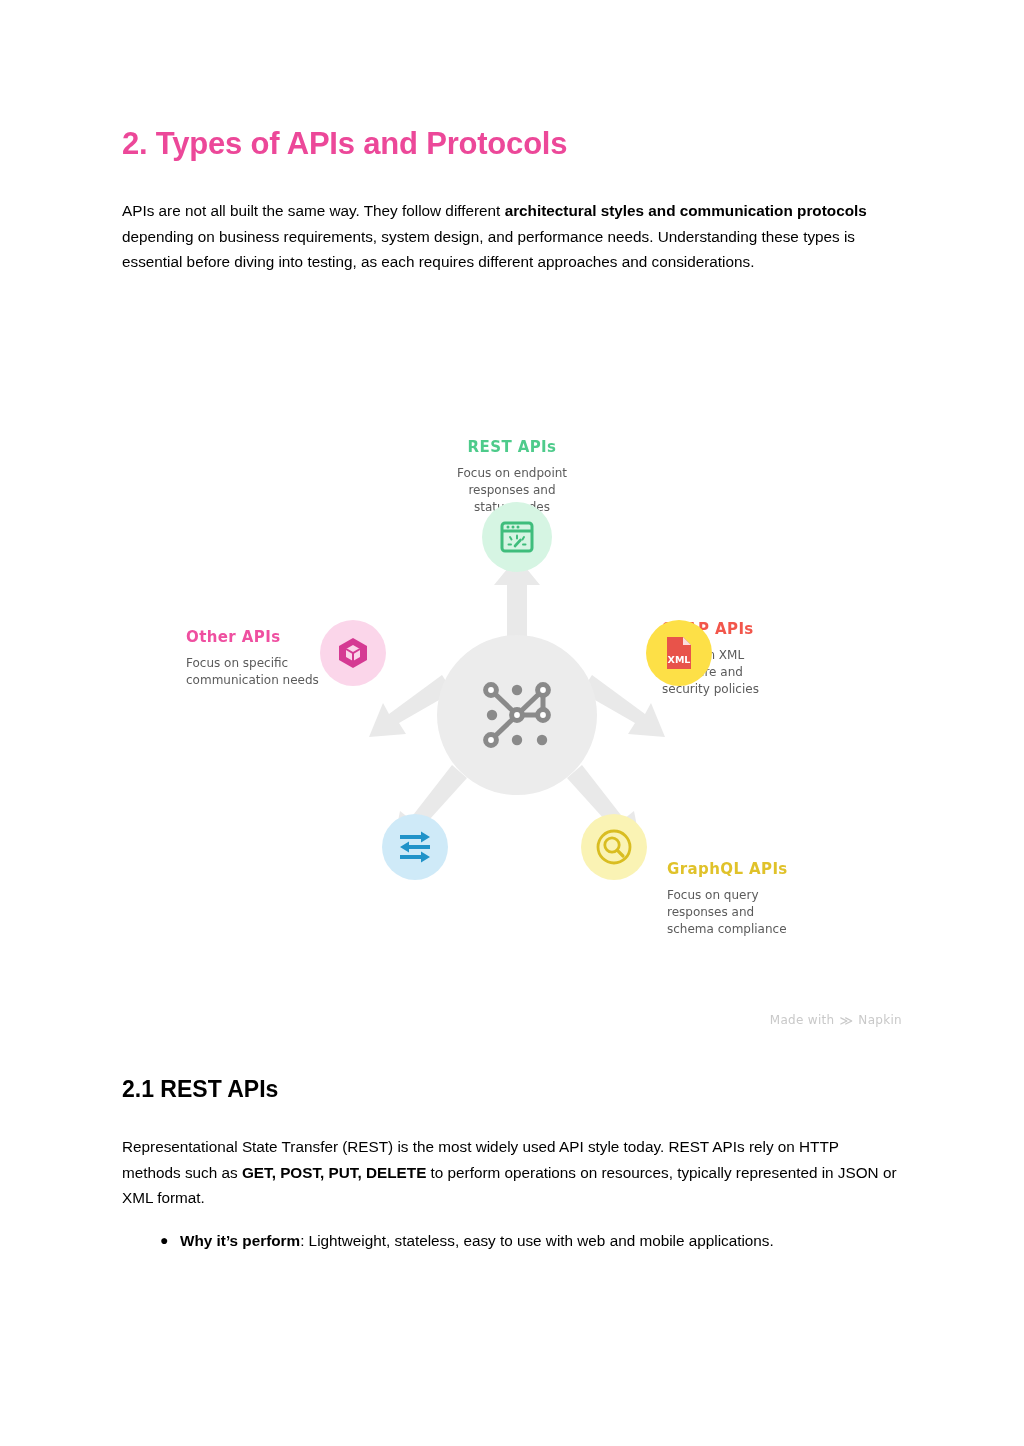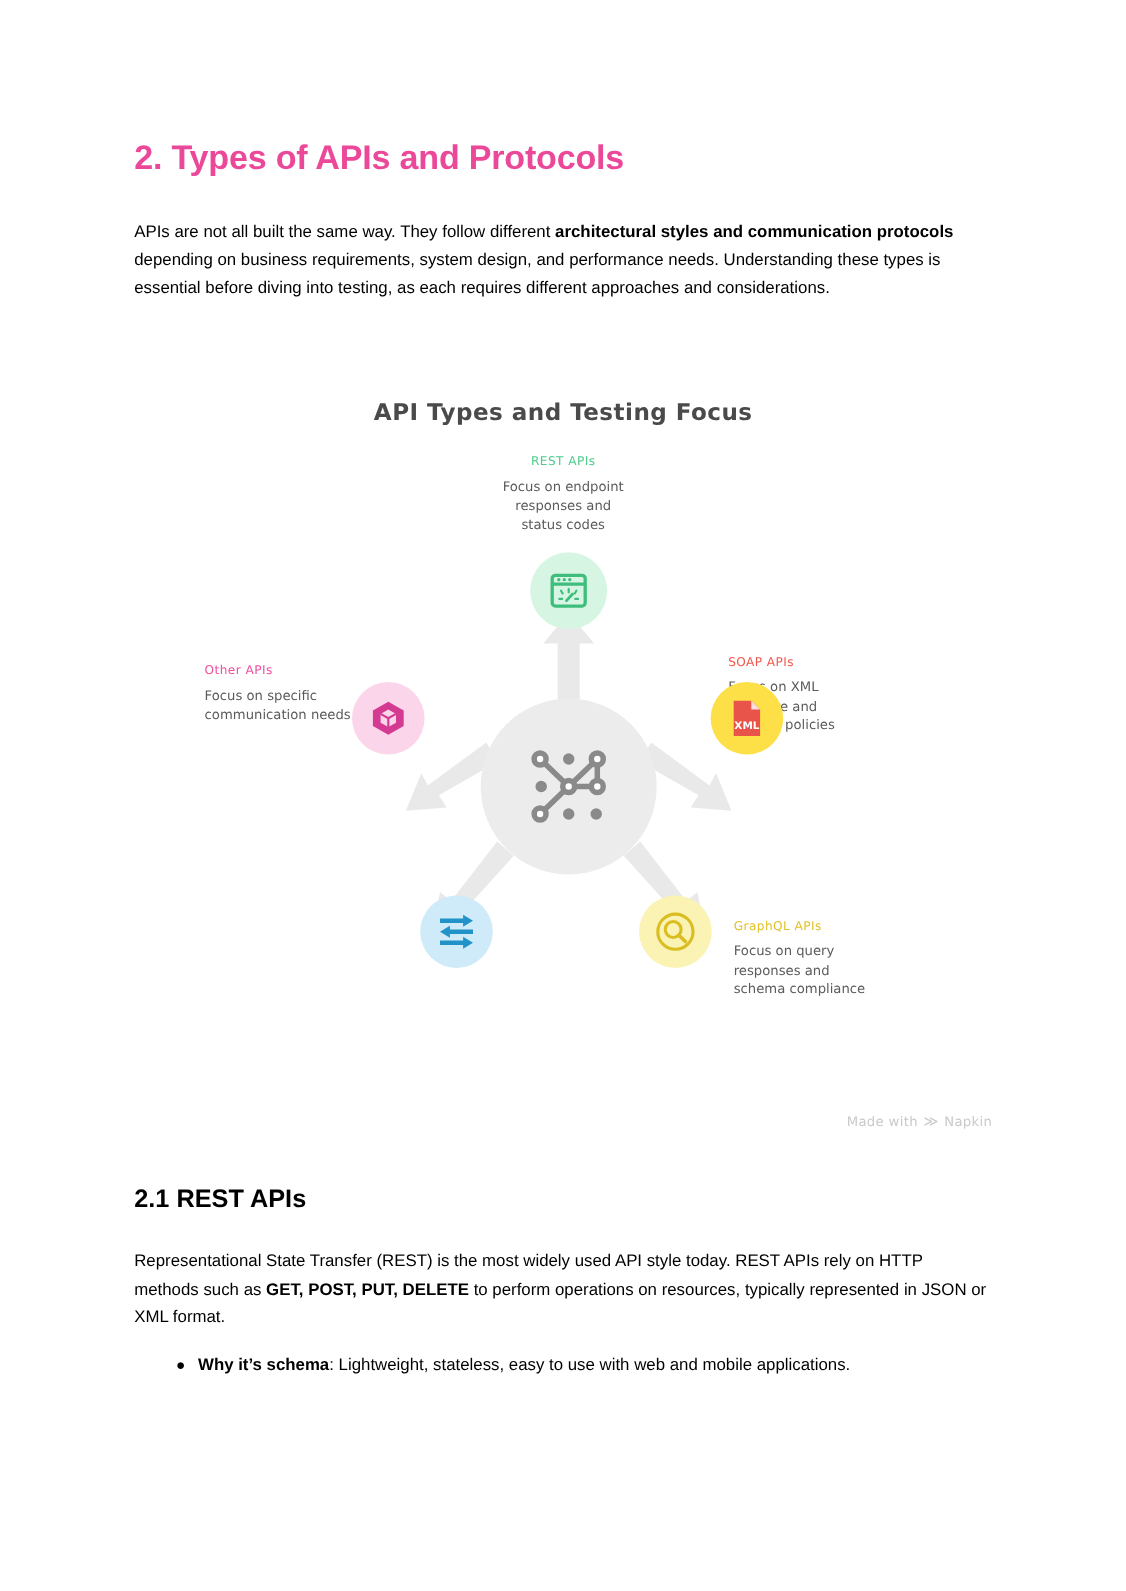--- a/index.html
+++ b/index.html
@@ -110,25 +110,26 @@
     font-weight: bold;
     color: #4a4a4a;
     letter-spacing: 0.4px;
   }
 
   .node-label {
     position: absolute;
     font-family: "DejaVu Sans", sans-serif;
   }
   .node-label .n-title {
-    font-size: 11px;
-    font-weight: normal;
+    font-size: 15px;
+    font-weight: bold;
     letter-spacing: 0.4px;
     margin-bottom: 7px;
     line-height: 1.3;
+    margin-top: 25px;
   }
   .node-label .n-desc {
     font-size: 12px;
     color: #5b5b5b;
     line-height: 1.45;
   }
 
   .circle {
     position: absolute;
     border-radius: 50%;
@@ -183,29 +184,28 @@
     <h1 class="doc-title">2. Types of APIs and Protocols</h1>
 
     <p class="body-text" style="top:198px; width:762px;"><span>APIs are not all built the same way. They follow different </span><span class="bold">architectural styles and communication protocols</span><span> depending on business requirements, system design, and performance needs. Understanding these types is essential before diving into testing, as each requires different approaches and considerations.</span></p>
 
     <h2 class="section-title" style="top:1076px;">2.1 REST APIs</h2>
 
     <p class="body-text" style="top:1134px; width:778px;"><span>Representational State Transfer (REST) is the most widely used API style today. REST APIs rely on HTTP methods such as </span><span class="bold">GET, POST, PUT, DELETE</span><span> to perform operations on resources, typically represented in JSON or XML format.</span></p>
 
     <ul class="bullets" style="top:1228px; width:720px;">
       <li>
-        <span class="dot">●</span><span class="bold">Why it’s schema</span><span>: Lightweight, stateless, easy to use with web and mobile applications.</span>
+        <span class="dot">●</span><span class="bold">Why it’s perform</span><span>: Lightweight, stateless, easy to use with web and mobile applications.</span>
       </li>
     </ul>
 
   </div>
 
   <div class="diagram">
 
-    <div class="diagram-title">API Types and Testing Focus</div>
 
     <svg class="arrows-svg" viewBox="0 0 780 690">
       <g fill="#e9e9e9">
 
         <path d="M385 300 L405 300 L405 240 L418 240 L395 212 L372 240 L385 240 Z"></path>
 
         <path d="M320 330 L331 347 L277 378 L284 389 L247 392 L261 358 L267 369 Z"></path>
 
         <path d="M470 330 L459 347 L513 378 L506 389 L543 392 L529 358 L523 369 Z"></path>
 

